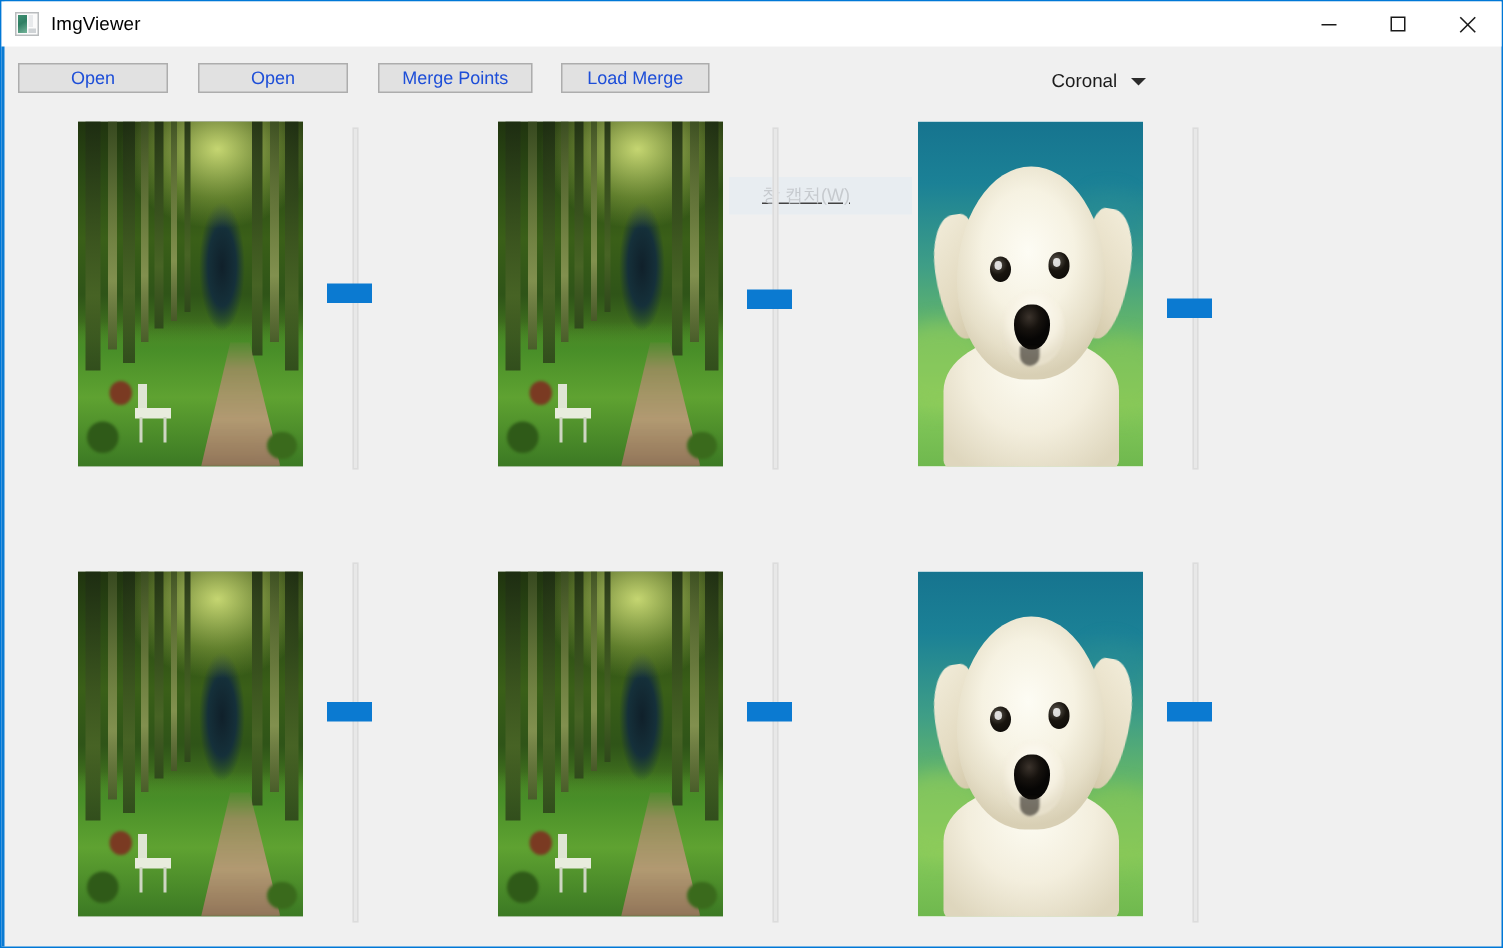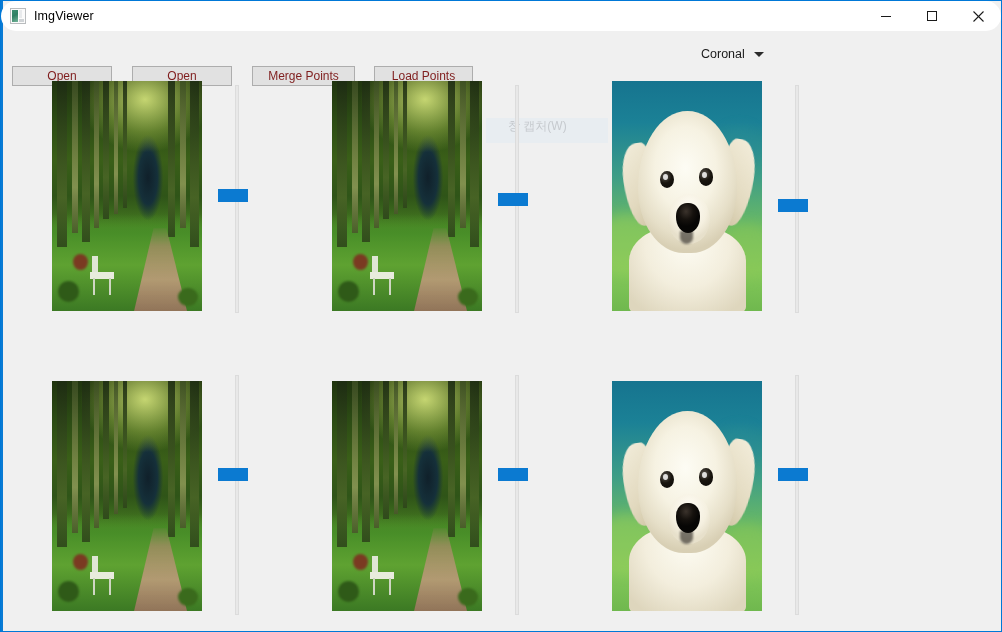--- a/index.html
+++ b/index.html
@@ -35,21 +35,20 @@
 
   
   .titlebar {
     position: absolute;
     left: 0; top: 0;
     width: 1000px;
     height: 30px;
     background: #ffffff;
     display: flex;
     align-items: center;
-    border-radius: 15px;
   }
   .title-icon {
     width: 16px; height: 16px;
     margin-left: 9px;
     margin-right: 8px;
     position: relative;
     flex: none;
     background: #fbfbfb;
     border: 1px solid #b9bcbe;
     box-sizing: border-box;
@@ -104,27 +103,26 @@
   }
   .tb-button {
     position: absolute;
     top: 11px;
     height: 20px;
     background: #e1e1e1;
     border: 1px solid #adadad;
     box-sizing: border-box;
     font-family: "Liberation Sans", sans-serif;
     font-size: 12px;
-    color: #7f1d1d;
+    color: #1d4ed8;
     display: flex;
     align-items: center;
     justify-content: center;
     padding: 0;
     line-height: 1;
-    margin-top: 24px;
   }
   .tb-open        { left: 9px;   width: 100px; }
   .tb-save        { left: 129px; width: 100px; }
   .tb-merge       { left: 249px; width: 103px; }
   .tb-load        { left: 371px; width: 99px;  }
 
   
   .combo {
     position: absolute;
     left: 700px;
@@ -149,21 +147,23 @@
   
   .snip-ghost {
     position: absolute;
     left: 485px;
     top: 117px;
     width: 122px;
     height: 25px;
     background: #e6ecf2;
     opacity: 0.72;
     display: flex;
+    align-items: center;
     pointer-events: none;
+    text-decoration: underline;
   }
   .snip-ghost span {
     font-size: 12px;
     color: #b6bcc2;
     padding-left: 22px;
     white-space: nowrap;
   }
 
   
   .pane {
@@ -397,21 +397,21 @@
           <line x1="11.5" y1="1.5" x2="1.5" y2="11.5" stroke="#1a1a1a" stroke-width="1.1"></line>
         </svg>
       </div>
     </div>
   </div>
 
   <div class="toolbar">
     <button class="tb-button tb-open">Open</button>
     <button class="tb-button tb-save">Open</button>
     <button class="tb-button tb-merge">Merge Points</button>
-    <button class="tb-button tb-load">Load Points</button>
+    <button class="tb-button tb-load">Load Merge</button>
   </div>
 
   <div class="combo">
     <span class="combo-label">Coronal</span>
     <span class="combo-arrow"></span>
   </div>
 
   <div class="snip-ghost">
     <span>창 캡처(W)</span>
   </div>

